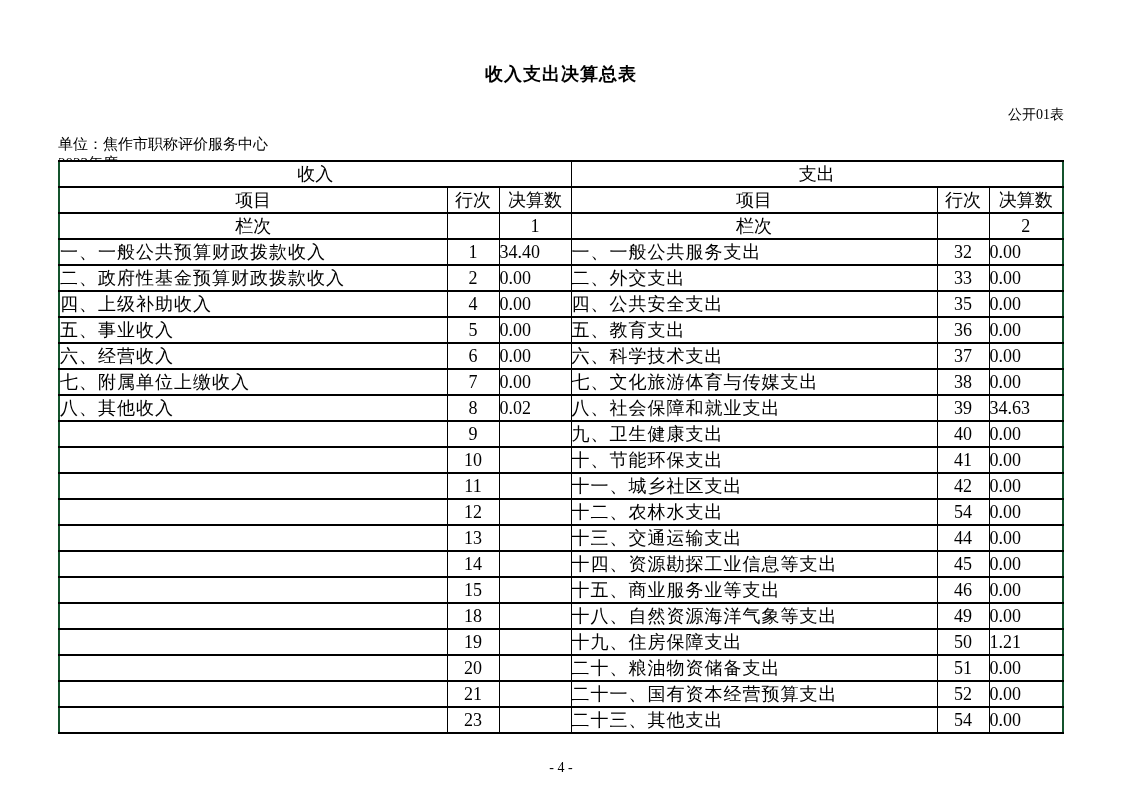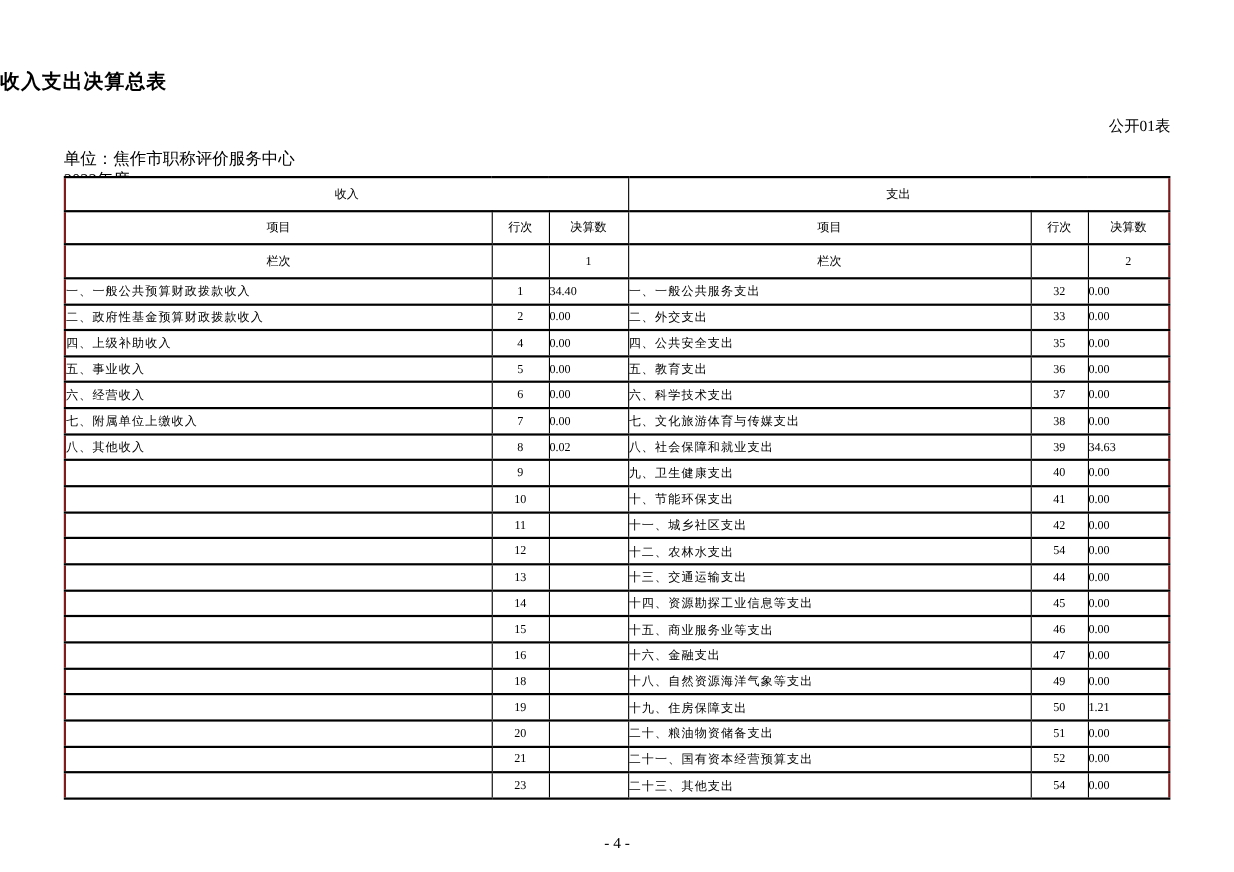--- a/index.html
+++ b/index.html
@@ -5,37 +5,37 @@
   html, body { margin: 0; padding: 0; }
   body {
     width: 1122px; height: 793px;
     background: #ffffff; color: #000000;
     font-family: "Liberation Serif", "DejaVu Serif", serif;
   }
   .page { position: relative; width: 1122px; height: 793px; overflow: hidden; background: #ffffff; }
 
   .title {
     position: absolute; top: 62px; left: 0; width: 100%;
-    text-align: left; font-size: 18px; font-weight: bold; letter-spacing: 1px;
+    text-align: center; font-size: 18px; font-weight: bold; letter-spacing: 1px;
   }
   .doc-label {
     position: absolute; top: 106px; right: 58px; font-size: 14px;
   }
   .info-row {
     position: absolute; top: 135px; left: 58px; width: 1004px;
     display: flex; justify-content: space-between; align-items: baseline;
     font-size: 15px;
     flex-direction: column;
   }
 
   table.main {
     position: absolute; top: 160px; left: 58px;
     width: 1004px; height: 567px;
     border-collapse: collapse; table-layout: fixed;
-    font-size: 11px; border: 2px solid #7f1d1d;
+    font-size: 18px; border: 2px solid #14532d;
   }
   table.main td, table.main th {
     border: 1px solid #000;
     border-top-width: 2px; border-bottom-width: 2px;
     padding: 0; font-weight: normal;
     overflow: hidden; white-space: nowrap;
     background: #ffffff;
   }
   tr.h { height: 22px; }
   td.c, th { text-align: center; }
@@ -214,28 +214,20 @@
 
   <tr>
     <td class="item"></td>
     <td class="c">15</td>
     <td class="num"></td>
     <td class="item">十五、商业服务业等支出</td>
     <td class="c">46</td>
     <td class="num">0.00</td>
   </tr>
 
-  <tr>
-    <td class="item"></td>
-    <td class="c">16</td>
-    <td class="num"></td>
-    <td class="item">十六、金融支出</td>
-    <td class="c">47</td>
-    <td class="num">0.00</td>
-  </tr>
 
 
   <tr>
     <td class="item"></td>
     <td class="c">18</td>
     <td class="num"></td>
     <td class="item">十八、自然资源海洋气象等支出</td>
     <td class="c">49</td>
     <td class="num">0.00</td>
   </tr>

